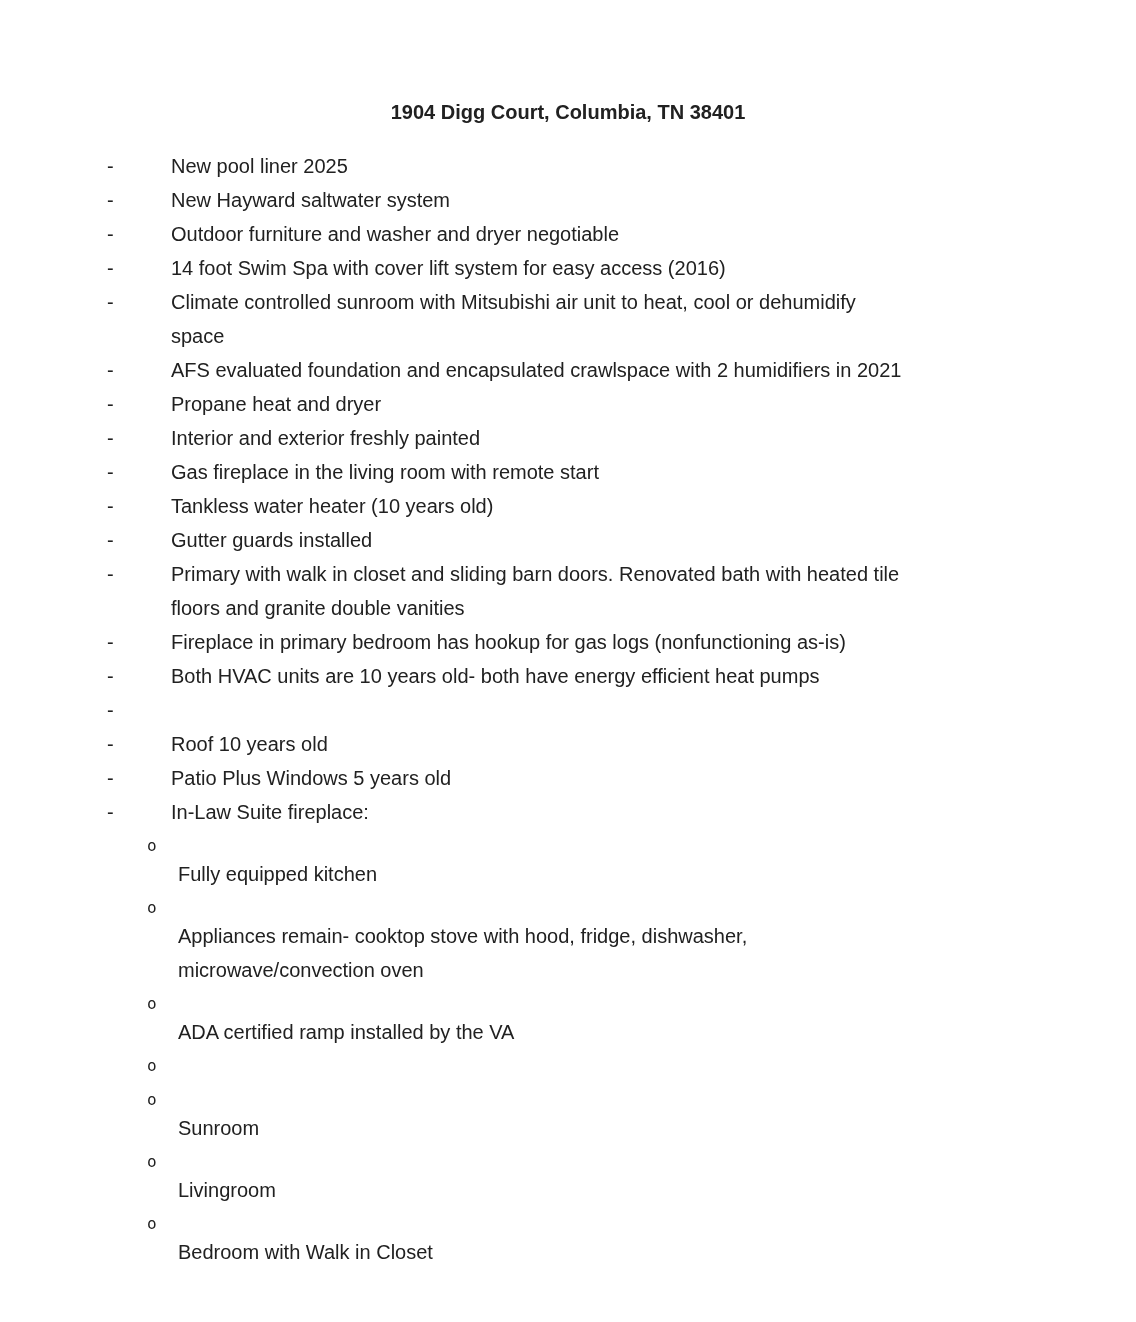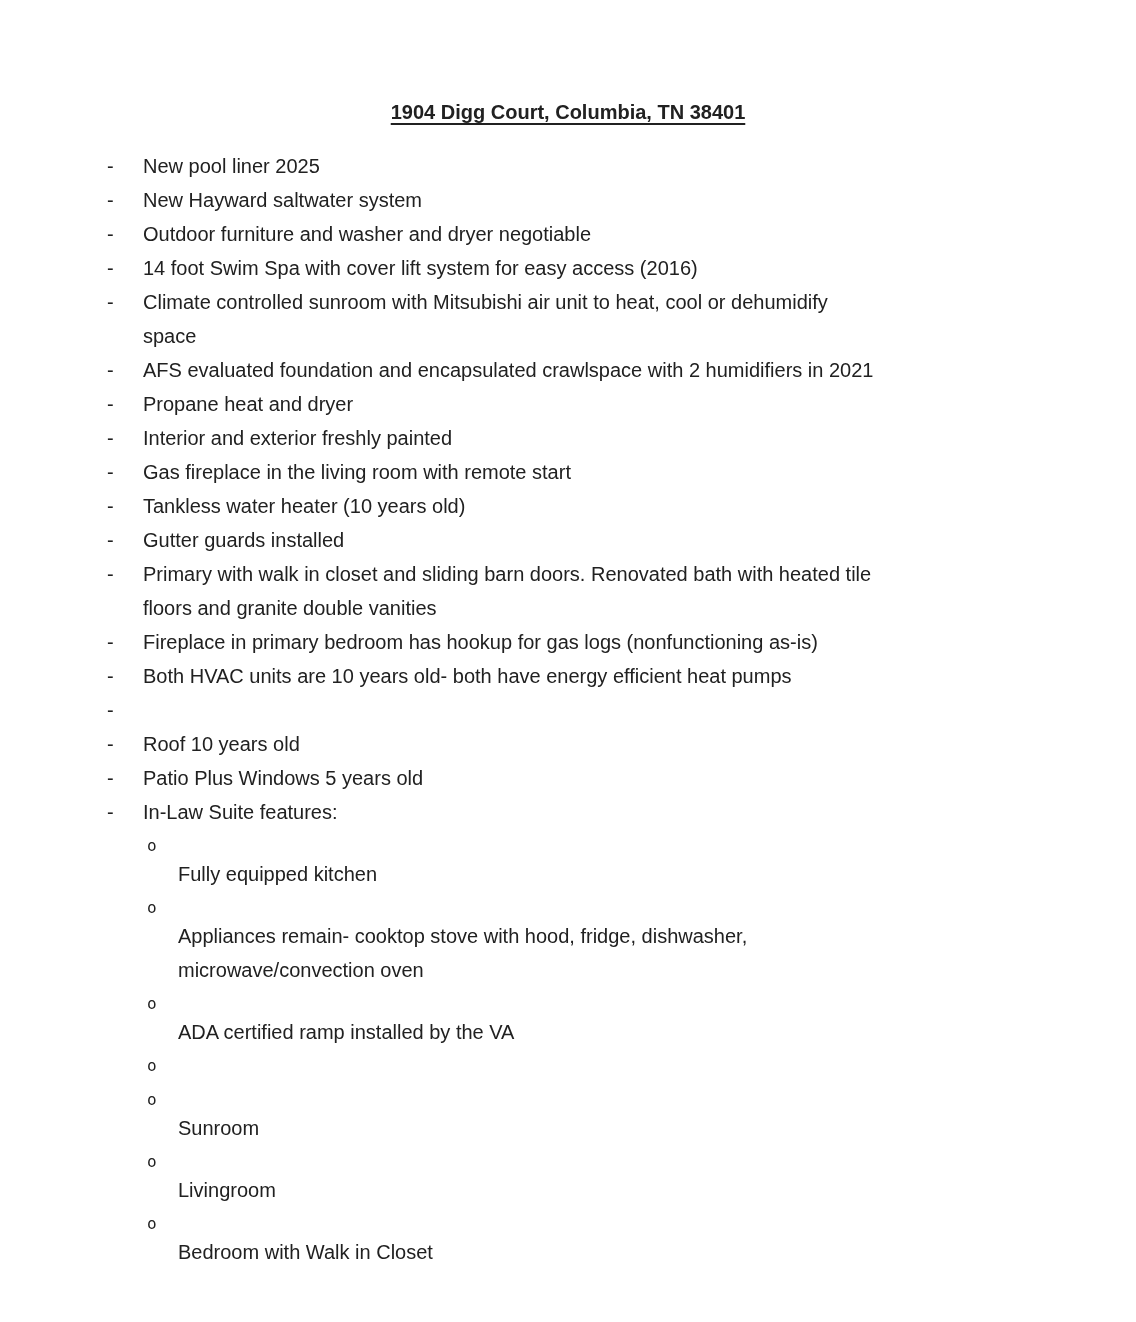--- a/index.html
+++ b/index.html
@@ -18,40 +18,40 @@
     box-sizing: border-box;
   }
   .title {
     padding-top: 99px;
     text-align: center;
     font-size: 20px;
     font-weight: 700;
     line-height: 26px;
   }
   .title span {
-    text-decoration: underline;
     text-underline-offset: 4px;
     text-decoration-thickness: 1.5px;
   }
   .list {
     margin: 24px 0 0 107px;
     font-size: 20px;
   }
   .item, .subitem {
     display: flex;
     align-items: flex-start;
     line-height: 34px;
   }
   .item > .marker {
     flex: 0 0 36px;
     width: 36px;
   }
   .item > .text {
     white-space: pre-wrap;
     max-width: 860px;
+    margin-left: 28px;
   }
   .sublist {
     margin-left: 40px;
   }
   .subitem > .marker {
     flex: 0 0 31px;
     width: 31px;
     font-family: "DejaVu Sans Mono", "Liberation Mono", monospace;
     font-size: 16px;
     line-height: 34px;
@@ -186,21 +186,21 @@
   <div class="item-block">
     <div class="item">
       <span class="marker">-</span>
       <span class="text">Patio Plus Windows 5 years old</span>
     </div>
   </div>
 
   <div class="item-block">
     <div class="item">
       <span class="marker">-</span>
-      <span class="text">In-Law Suite features:</span>
+      <span class="text">In-Law Suite fireplace:</span>
     </div>
   <div class="sublist">
   <div class="subitem">
     <span class="marker">o</span>
     <span class="text">Fully equipped kitchen</span>
   </div>
 
   <div class="subitem">
     <span class="marker">o</span>
     <span class="text">Appliances remain- cooktop stove with hood, fridge, dishwasher,

